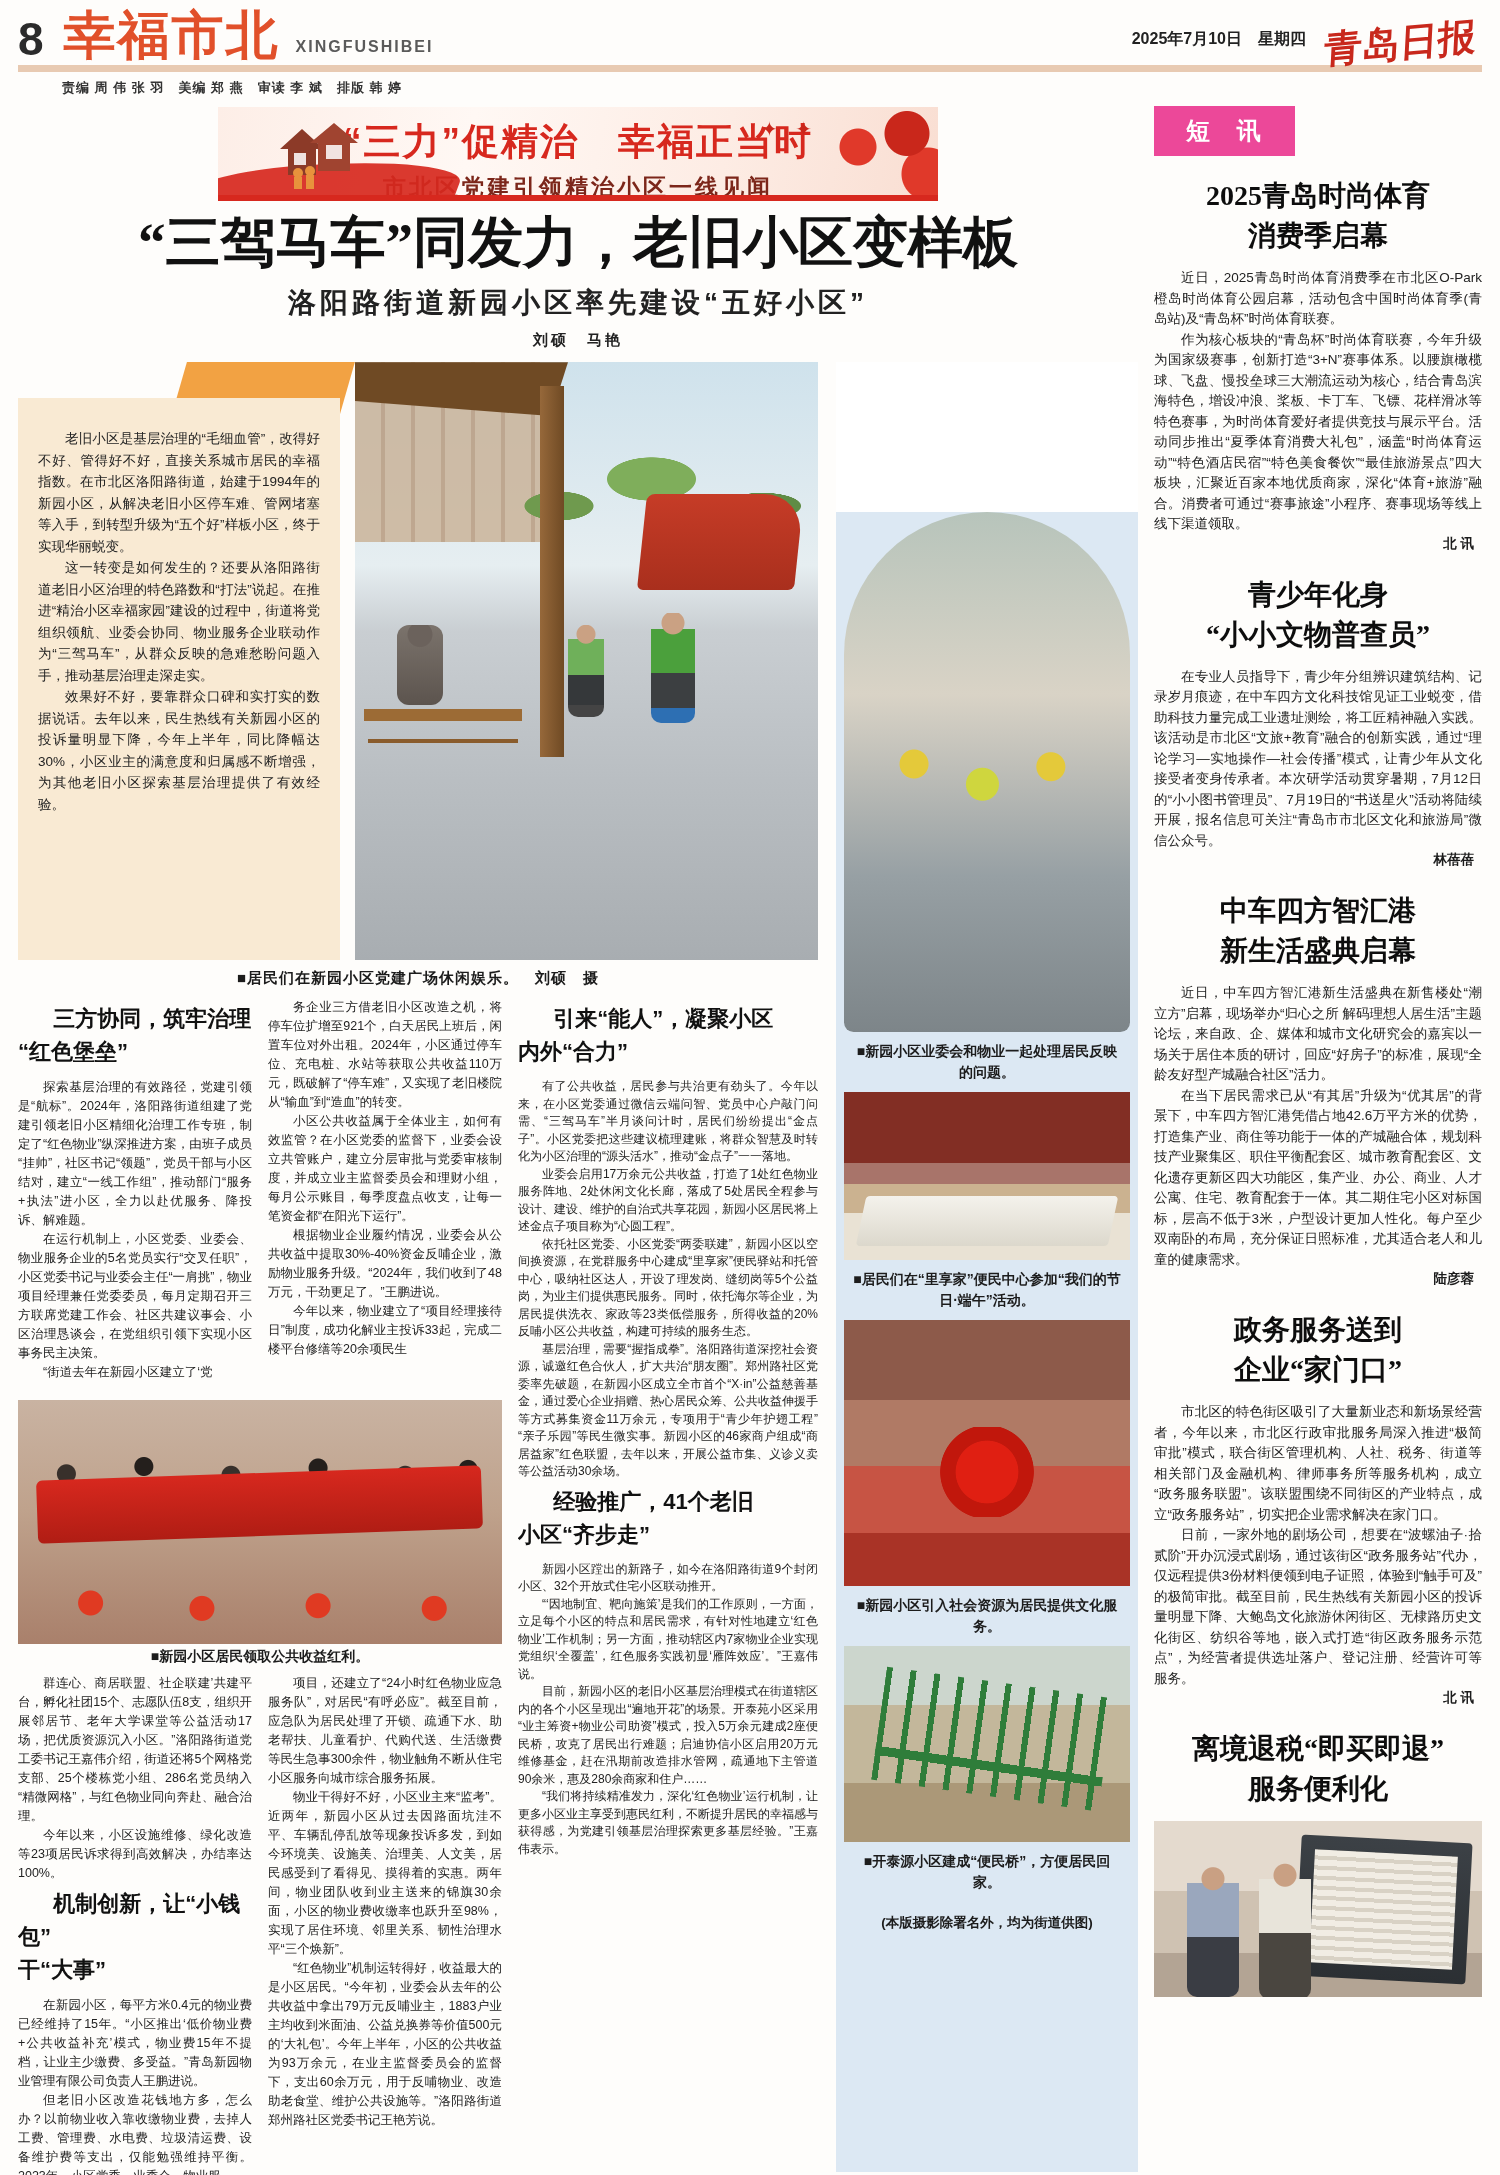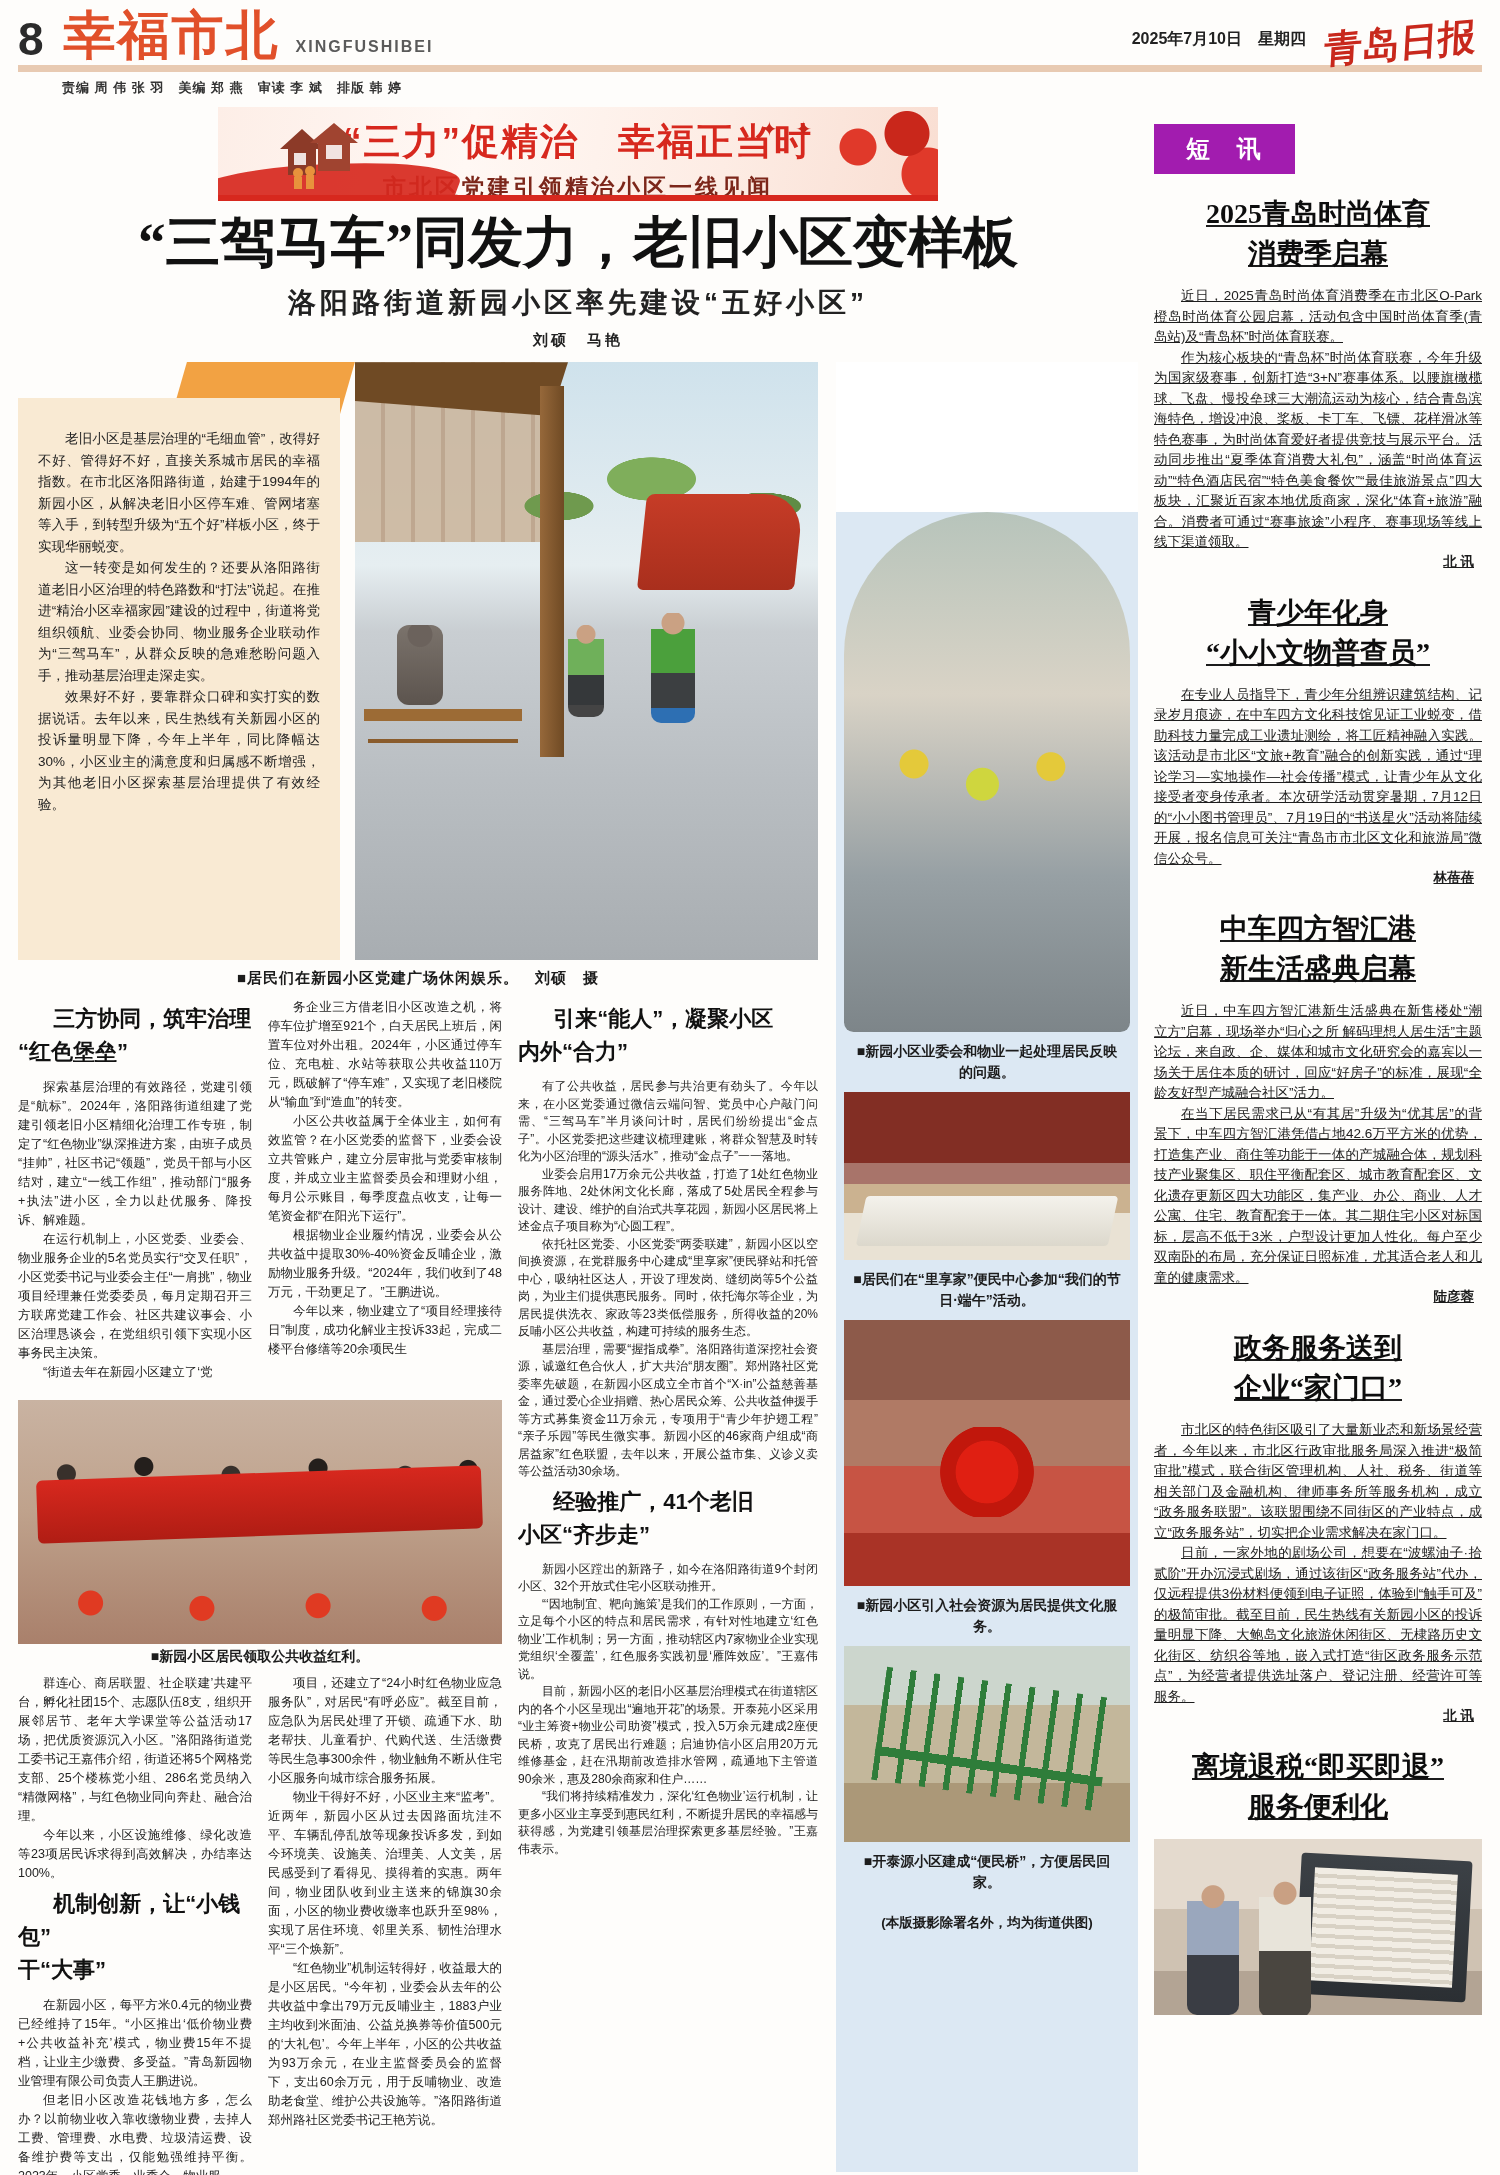--- a/index.html
+++ b/index.html
@@ -112,22 +112,22 @@
       background:linear-gradient(#f4f2ec,#dcd8cc); transform:skewX(-12deg); border-radius:4px; }
   .ph-papercut { height:266px; background:linear-gradient(180deg,#8d5a4a 0 30%,#b07a65 30% 55%,#c75444 55% 80%,#a93326 80%); }
   .ph-papercut::after { content:""; position:absolute; left:28%; top:40%; width:44%; height:34%;
       background:radial-gradient(circle, #e01f12 0 40%, #c1170c 41% 60%, transparent 61%); }
   .ph-bridge { height:196px; background:linear-gradient(180deg,#ccd6cd 0 30%,#c3b79b 30% 70%,#ab9878 70%); }
   .ph-bridge::after { content:""; position:absolute; left:12%; top:18%; width:80%; height:58%;
       background:repeating-linear-gradient(90deg,#2f7d3a 0 6px,transparent 6px 24px), linear-gradient(transparent 0 70%, #2f7d3a 70% 78%, transparent 78%); transform:rotate(8deg); }
   .strip-note { text-align:center; font-weight:700; font-size:13.5px; padding:12px 4px 0; }
 
   
-  .sb-label { display:inline-block; background:#a21caf; color:#fff; font-size:24px; font-weight:800; letter-spacing:10px; padding:9px 24px 9px 32px; margin:21px 0 20px; }
-  .sb-article { margin-bottom:22px;text-decoration:underline; }
+  .sb-label { display:inline-block; background:#ec4899; color:#fff; font-size:24px; font-weight:800; letter-spacing:10px; padding:9px 24px 9px 32px; margin:3px 0 20px; }
+  .sb-article { margin-bottom:22px; }
   .sb-title { font-family:"Liberation Serif","DejaVu Serif",serif; font-size:28px; font-weight:900; text-align:center; line-height:40px; margin-bottom:12px; color:#0d0d0d; }
   .sb-article p.body { font-size:13.5px; line-height:20.5px; text-indent:2em; text-align:justify; color:#222; }
   .sb-sign { text-align:right; font-weight:800; font-size:13.5px; padding-right:8px; }
   .tax-photo { height:176px; margin:2px 0 8px; position:relative; overflow:hidden; background:linear-gradient(180deg,#e4dace 0 40%,#cfc2b2 40% 75%,#b3a494 75%); }
   .tax-board { position:absolute; right:4%; top:10%; width:52%; height:80%; background:linear-gradient(#3c4146,#2b2f33); transform:rotate(3deg); border-radius:4px; }
   .tax-board::after { content:""; position:absolute; left:8%; top:10%; width:84%; height:80%; background:repeating-linear-gradient(#f1ede4 0 6px, #d8d2c5 6px 10px); }
   .tax-person1 { position:absolute; left:10%; top:26%; width:52px; height:130px; background:radial-gradient(circle at 50% 9%, #c9a083 0 11px, transparent 12px), linear-gradient(180deg,transparent 16px,#9aa7bd 16px 70px,#3a3d44 70px); border-radius:10px; }
   .tax-person2 { position:absolute; left:32%; top:24%; width:52px; height:136px; background:radial-gradient(circle at 50% 9%, #c9a083 0 11px, transparent 12px), linear-gradient(180deg,transparent 16px,#e8e4da 16px 70px,#4a4640 70px); border-radius:10px; }
 </style>
 </head>

